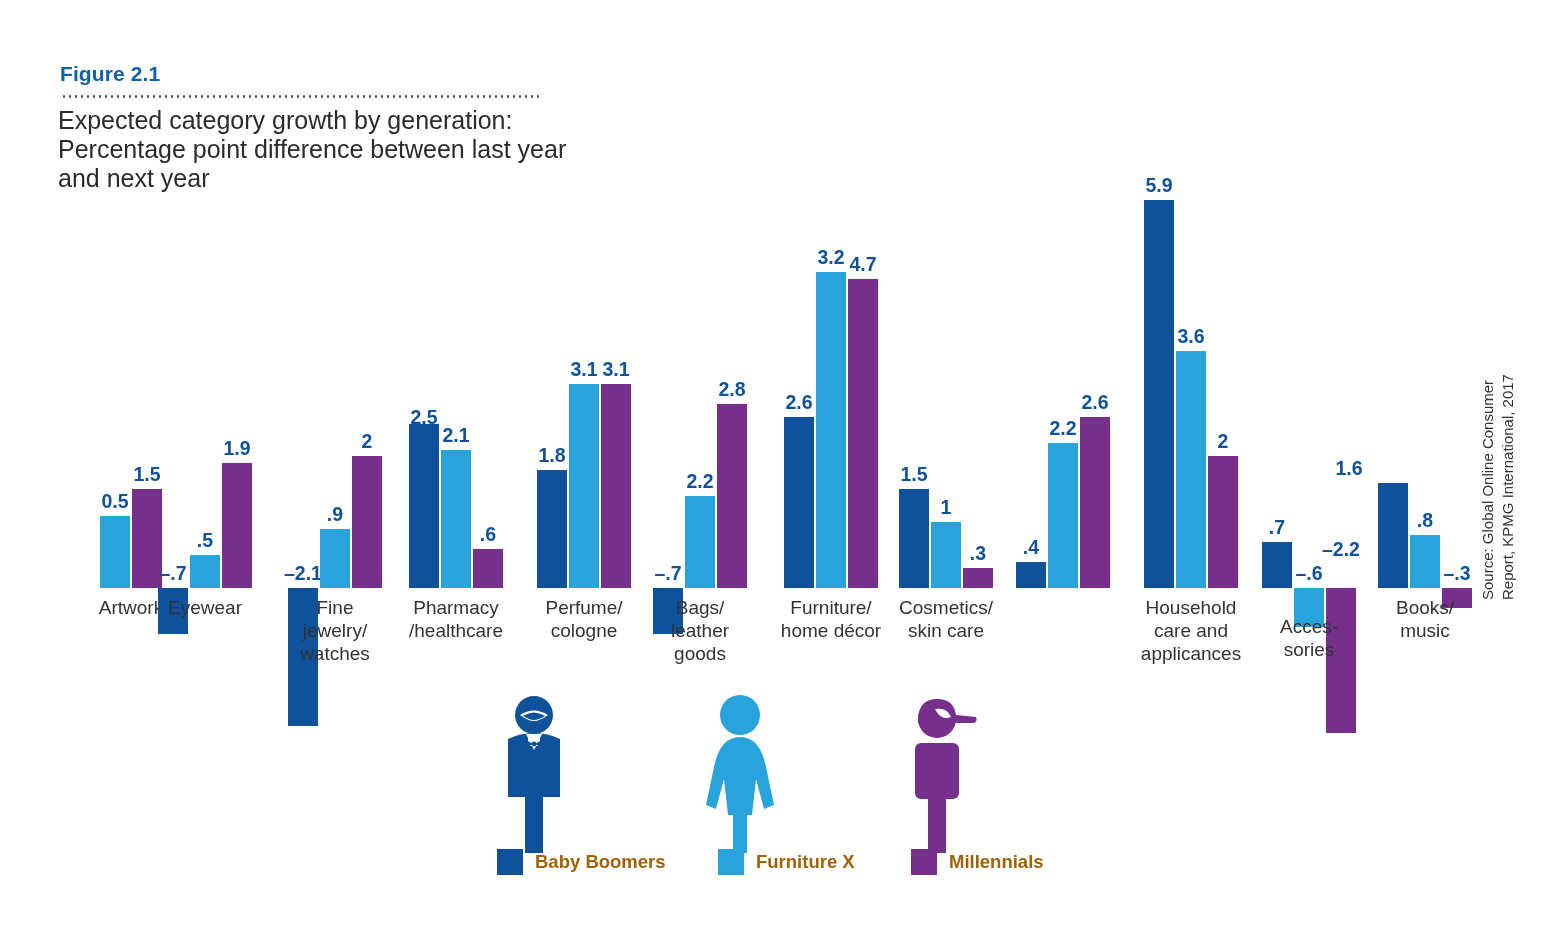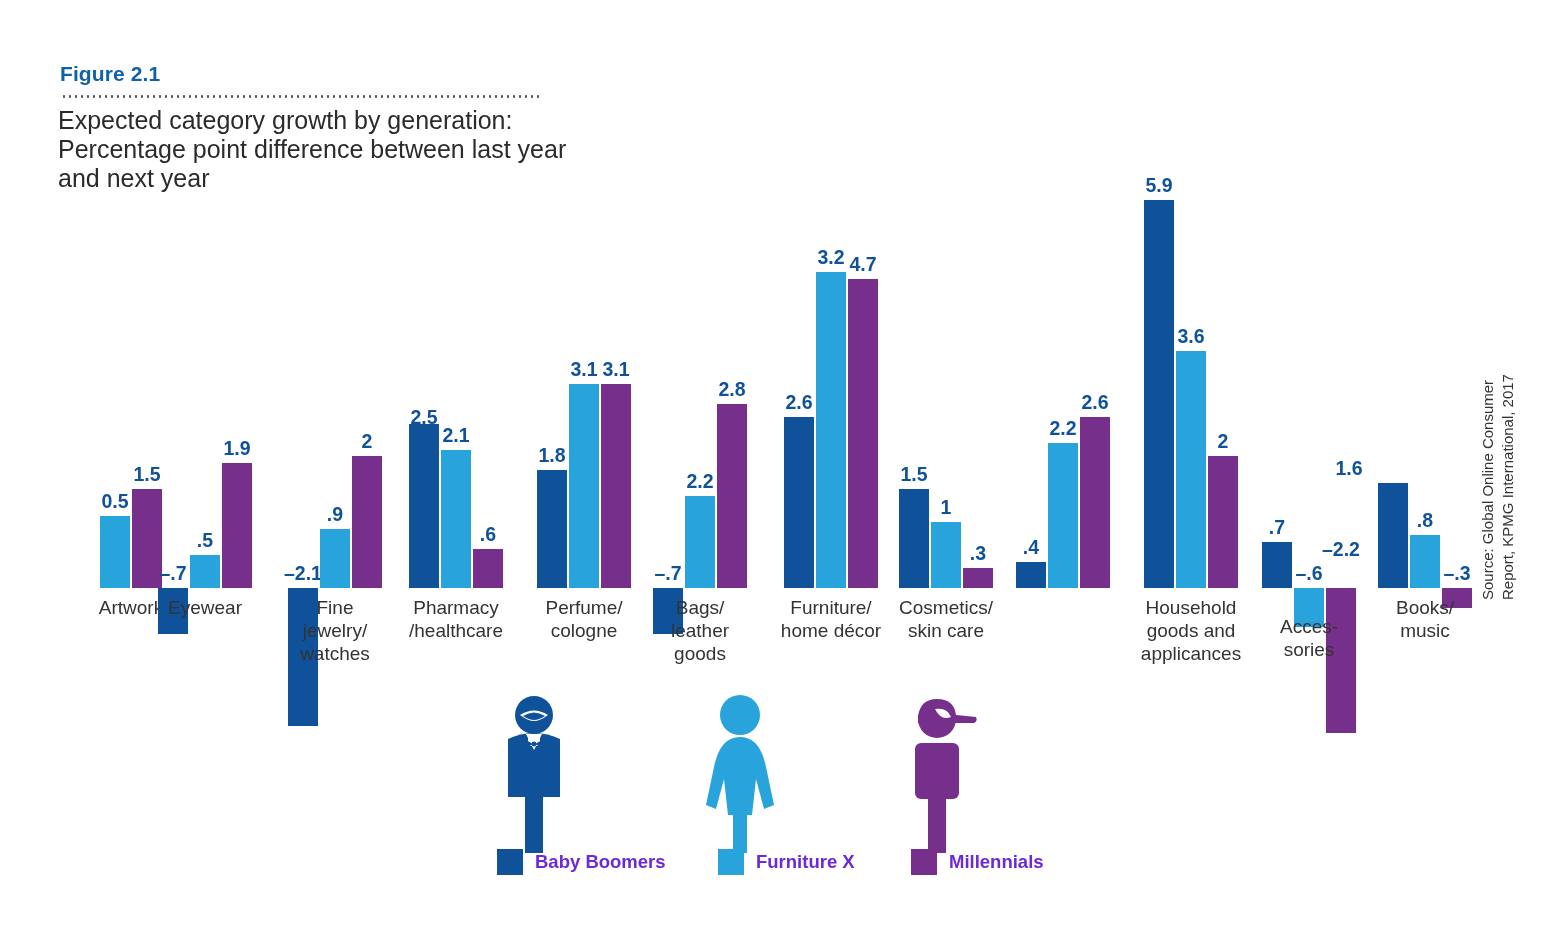--- a/index.html
+++ b/index.html
@@ -37,21 +37,21 @@
   }
   .catlabel{
     position:absolute;
     font-size:19px;line-height:23px;color:#333333;
     text-align:center;white-space:pre-line;
   }
 
   
   .legend-swatch{position:absolute;width:26px;height:26px;}
   .legend-text{
-    position:absolute;font-size:18.5px;font-weight:bold;color:#6d28d9;
+    position:absolute;font-size:18.5px;font-weight:bold;color:#a16207;
     white-space:nowrap;
   }
   .pictogram{position:absolute;}
 
   
   .source{
     position:absolute;
     font-size:15px;line-height:20px;color:#333;
     white-space:pre-line;
     transform-origin:left top;
@@ -136,21 +136,21 @@
       <div class="vlabel" style="left: 1023px; width: 80px; top: 417.24px;">2.2</div>
       <div class="bar" style="left: 1080px; top: 416.92px; width: 30px; height: 171.08px; background: rgb(118, 48, 140);"></div>
       <div class="vlabel" style="left: 1055px; width: 80px; top: 390.92px;">2.6</div>
       <div class="bar" style="left: 1144px; top: 199.78px; width: 30px; height: 388.22px; background: rgb(16, 82, 154);"></div>
       <div class="vlabel" style="left: 1119px; width: 80px; top: 173.78px;">5.9</div>
       <div class="bar" style="left: 1176px; top: 351.12px; width: 30px; height: 236.88px; background: rgb(41, 163, 220);"></div>
       <div class="vlabel" style="left: 1151px; width: 80px; top: 325.12px;">3.6</div>
       <div class="bar" style="left: 1208px; top: 456.4px; width: 30px; height: 131.6px; background: rgb(118, 48, 140);"></div>
       <div class="vlabel" style="left: 1183px; width: 80px; top: 430.4px;">2</div>
       <div class="catlabel" style="left: 1096px; width: 190px; top: 596px;">Household
-goods and
+care and
 applicances</div>
       <div class="bar" style="left: 1262px; top: 541.94px; width: 30px; height: 46.06px; background: rgb(16, 82, 154);"></div>
       <div class="vlabel" style="left: 1237px; width: 80px; top: 515.94px;">.7</div>
       <div class="bar" style="left: 1294px; top: 588px; width: 30px; height: 39.48px; background: rgb(41, 163, 220);"></div>
       <div class="vlabel" style="left: 1269px; width: 80px; top: 562px;">–.6</div>
       <div class="bar" style="left: 1326px; top: 588px; width: 30px; height: 144.76px; background: rgb(118, 48, 140);"></div>
       <div class="vlabel" style="left: 1301px; width: 80px; top: 538px;">–2.2</div>
       <div class="catlabel" style="left: 1214px; width: 190px; top: 615px;">Acces-
 sories</div>
       <div class="bar" style="left: 1378px; top: 482.72px; width: 30px; height: 105.28px; background: rgb(16, 82, 154);"></div>

